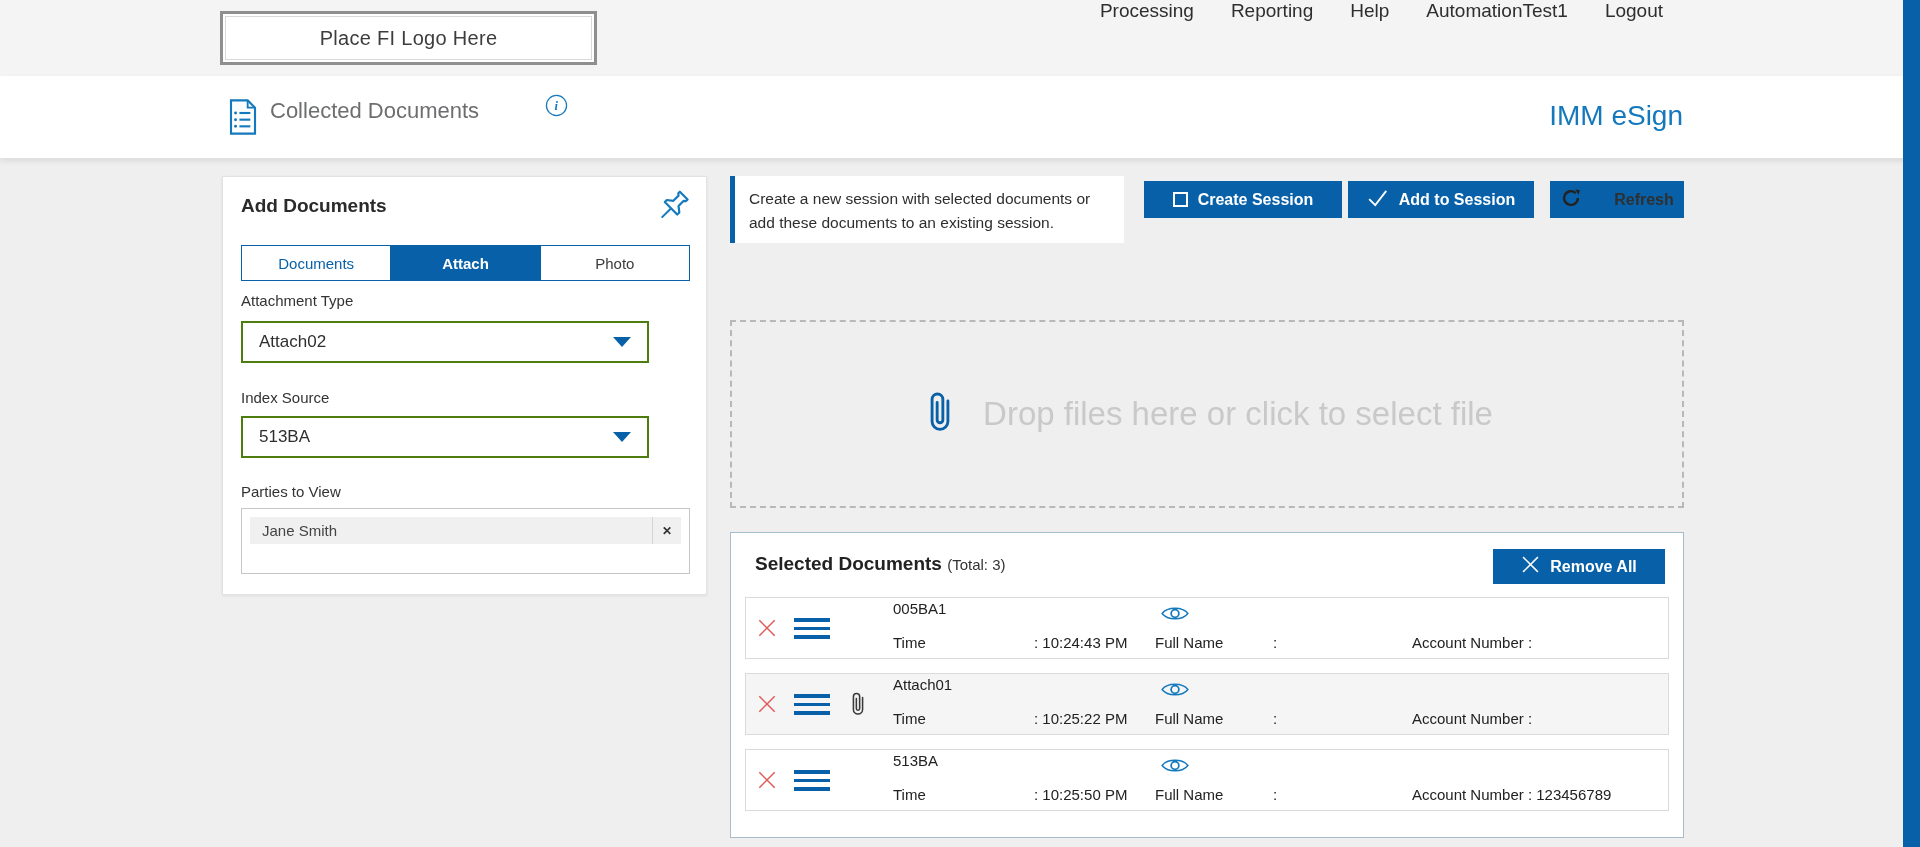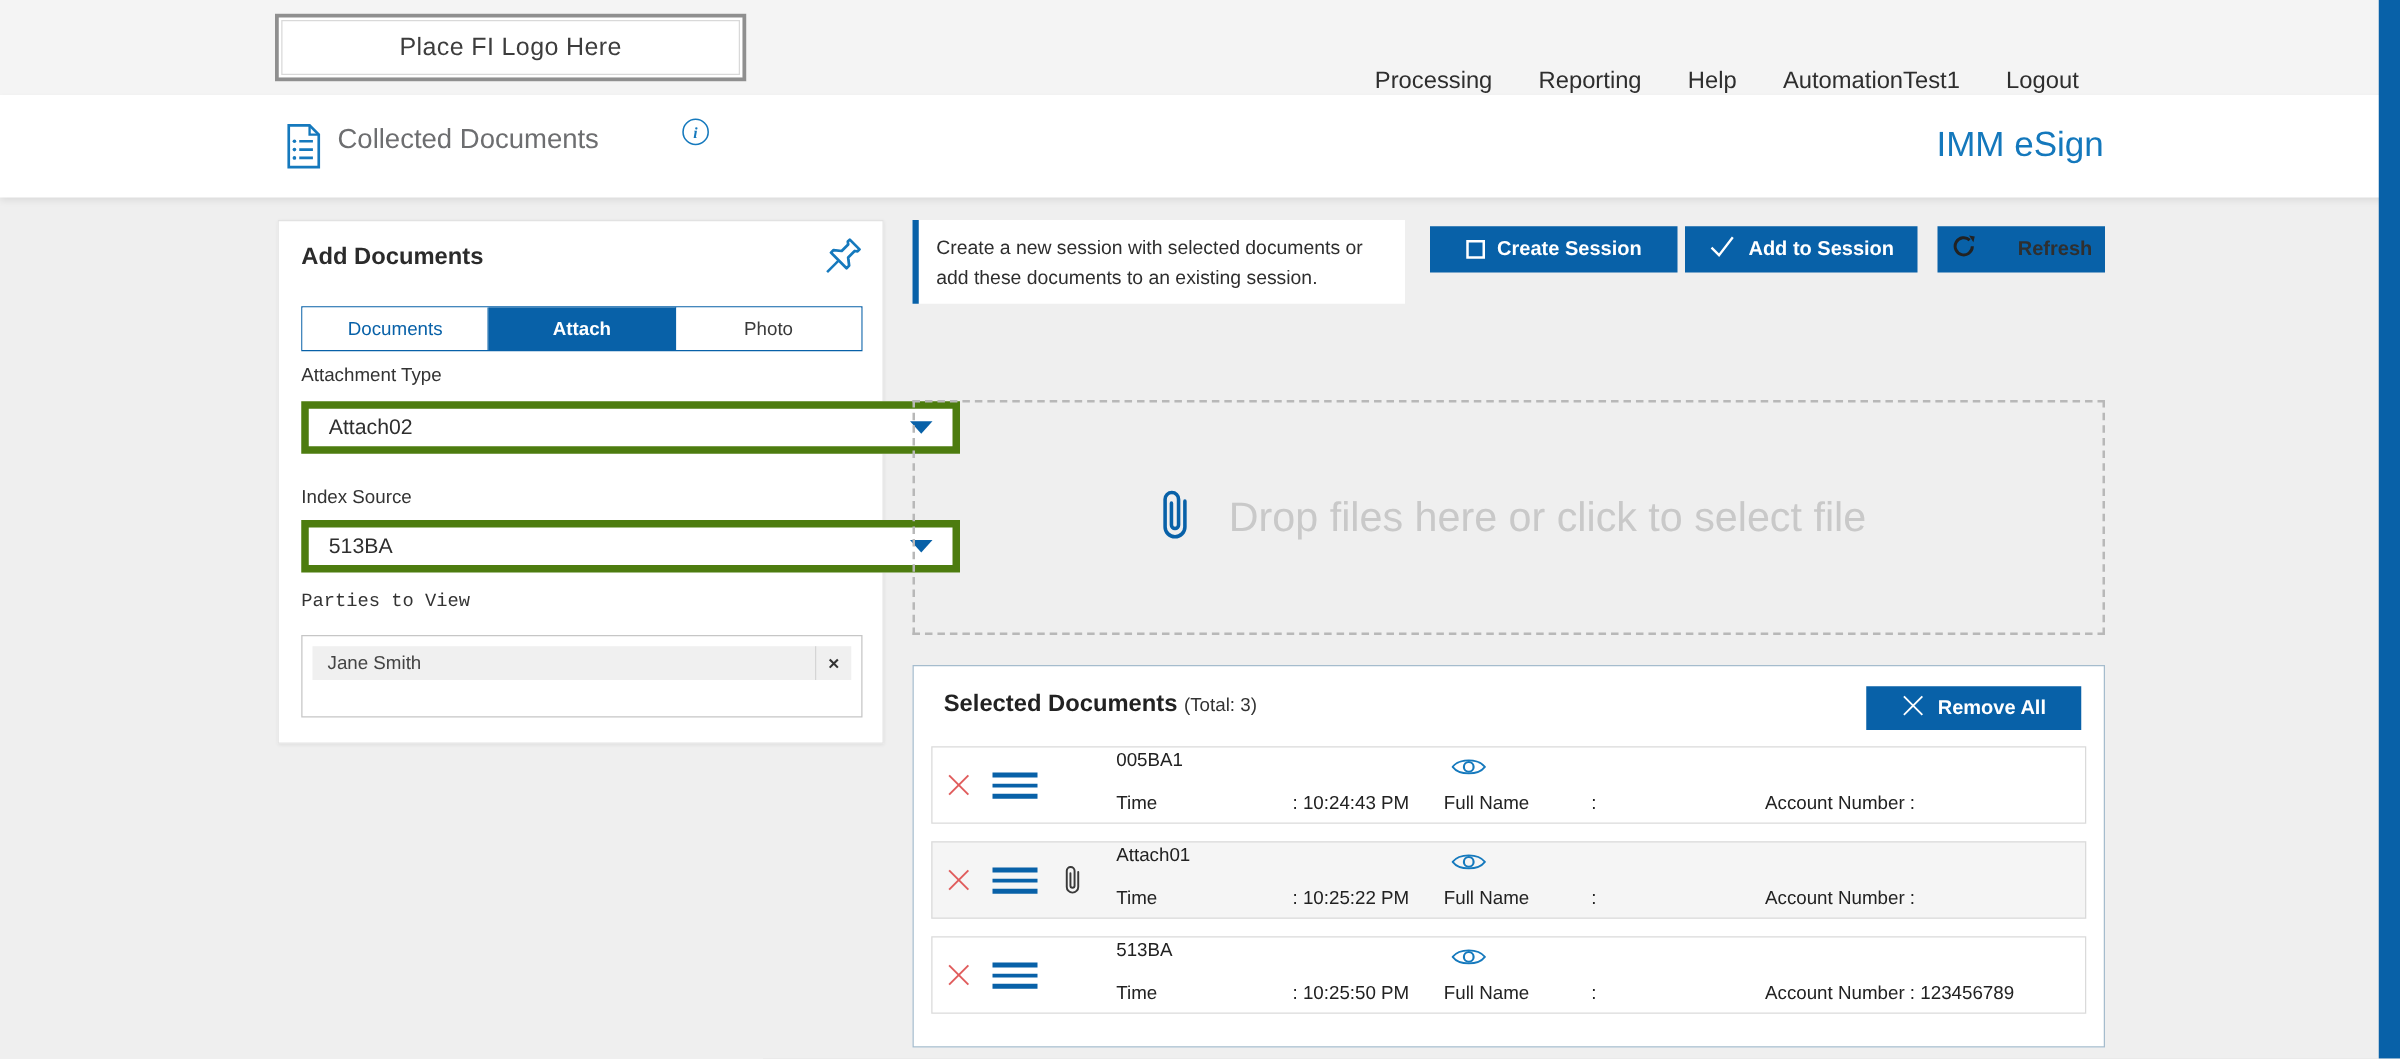--- a/index.html
+++ b/index.html
@@ -7,21 +7,21 @@
           font-family:"Liberation Sans",sans-serif;color:#2e2e2e;}
   
   .right-strip{position:absolute;right:0;top:0;width:17px;height:100%;background:var(--primary-blue);z-index:60;}
 
   
   .topbar{position:absolute;left:0;top:0;width:100%;height:76px;background:#f4f4f4;border-bottom:1px solid #e7e7e7;}
   .logo-box{position:absolute;left:220px;top:11px;width:377px;height:54px;background:#fff;
             border:3px solid #8f8f8f;box-shadow:inset 0 0 0 2px #fff,inset 0 0 0 3px #d9d9d9;
             display:flex;align-items:center;justify-content:center;box-sizing:border-box;
             font-size:20px;color:#3d3d3d;letter-spacing:.3px;}
-  .topnav{position:absolute;right:257px;top:0;height:76px;display:flex;align-items:flex-end;gap:37px;
+  .topnav{position:absolute;right:257px;top:0;height:76px;display:flex;align-items:flex-start;gap:37px;
           font-size:19px;color:#2e2e2e;}
   .topnav a{cursor:pointer;text-decoration:none;color:#2e2e2e;}
 
   
   .subheader{position:absolute;left:0;top:76px;width:100%;height:82px;background:#fff;
              box-shadow:0 3px 6px rgba(0,0,0,.09);z-index:5;}
   .doc-icon{position:absolute;left:227px;top:22px;width:32px;height:38px;}
   .page-title{position:absolute;left:270px;top:22px;margin:0;font-size:22px;font-weight:400;color:#6d6e70;}
   .info-icon{position:absolute;left:545px;top:18px;width:23px;height:23px;cursor:pointer;}
   .brand{position:absolute;right:237px;top:24px;font-size:28px;color:var(--brand-blue);}
@@ -32,22 +32,22 @@
   .panel-title{position:absolute;left:18px;top:18px;margin:0;font-size:19px;font-weight:700;color:#2b2b2b;}
   .pin{position:absolute;right:10px;top:10px;width:44px;height:44px;cursor:pointer;}
   .tabs{position:absolute;left:18px;top:68px;width:449px;height:36px;display:flex;
         border:1px solid var(--primary-blue);box-sizing:border-box;}
   .tab{flex:1;display:flex;align-items:center;justify-content:center;font-size:15px;cursor:pointer;
        background:#fff;color:var(--primary-blue);border-right:1px solid var(--primary-blue);}
   .tab:last-child{border-right:none;}
   .tab.active{background:var(--primary-blue);color:#fff;font-weight:700;}
   .tab.plain{color:#3a3a3a;}
   .field-label{position:absolute;left:18px;font-size:15px;color:#333;}
-  .lbl-1{top:115px;} .lbl-2{top:212px;} .lbl-3{top:296px;font-family:Liberation Mono, monospace;}
-  .select{position:absolute;left:18px;width:527px;height:42px;border:6px solid #4d7c0f;background:#fff;
+  .lbl-1{top:115px;} .lbl-2{top:212px;} .lbl-3{top:306px;}
+  .select{position:absolute;left:18px;width:408px;height:42px;border:2px solid #4d7c0f;background:#fff;
           box-sizing:border-box;display:flex;align-items:center;padding:0 16px;font-size:17px;color:#2e2e2e;cursor:pointer;}
   .sel-1{top:144px;} .sel-2{top:239px;}
   .caret{margin-left:auto;width:0;height:0;border-left:9px solid transparent;border-right:9px solid transparent;
          border-top:10px solid var(--primary-blue);}
   .parties-box{position:absolute;left:18px;top:331px;width:449px;height:66px;border:1px solid #c6c6c6;
                background:#fff;box-sizing:border-box;}
   .chip{position:absolute;left:8px;right:8px;top:8px;height:27px;background:#f0f0f0;display:flex;align-items:center;
         font-size:15px;color:#444;}
   .chip-label{padding-left:12px;}
   .chip-x{margin-left:auto;width:28px;height:100%;display:flex;align-items:center;justify-content:center;

